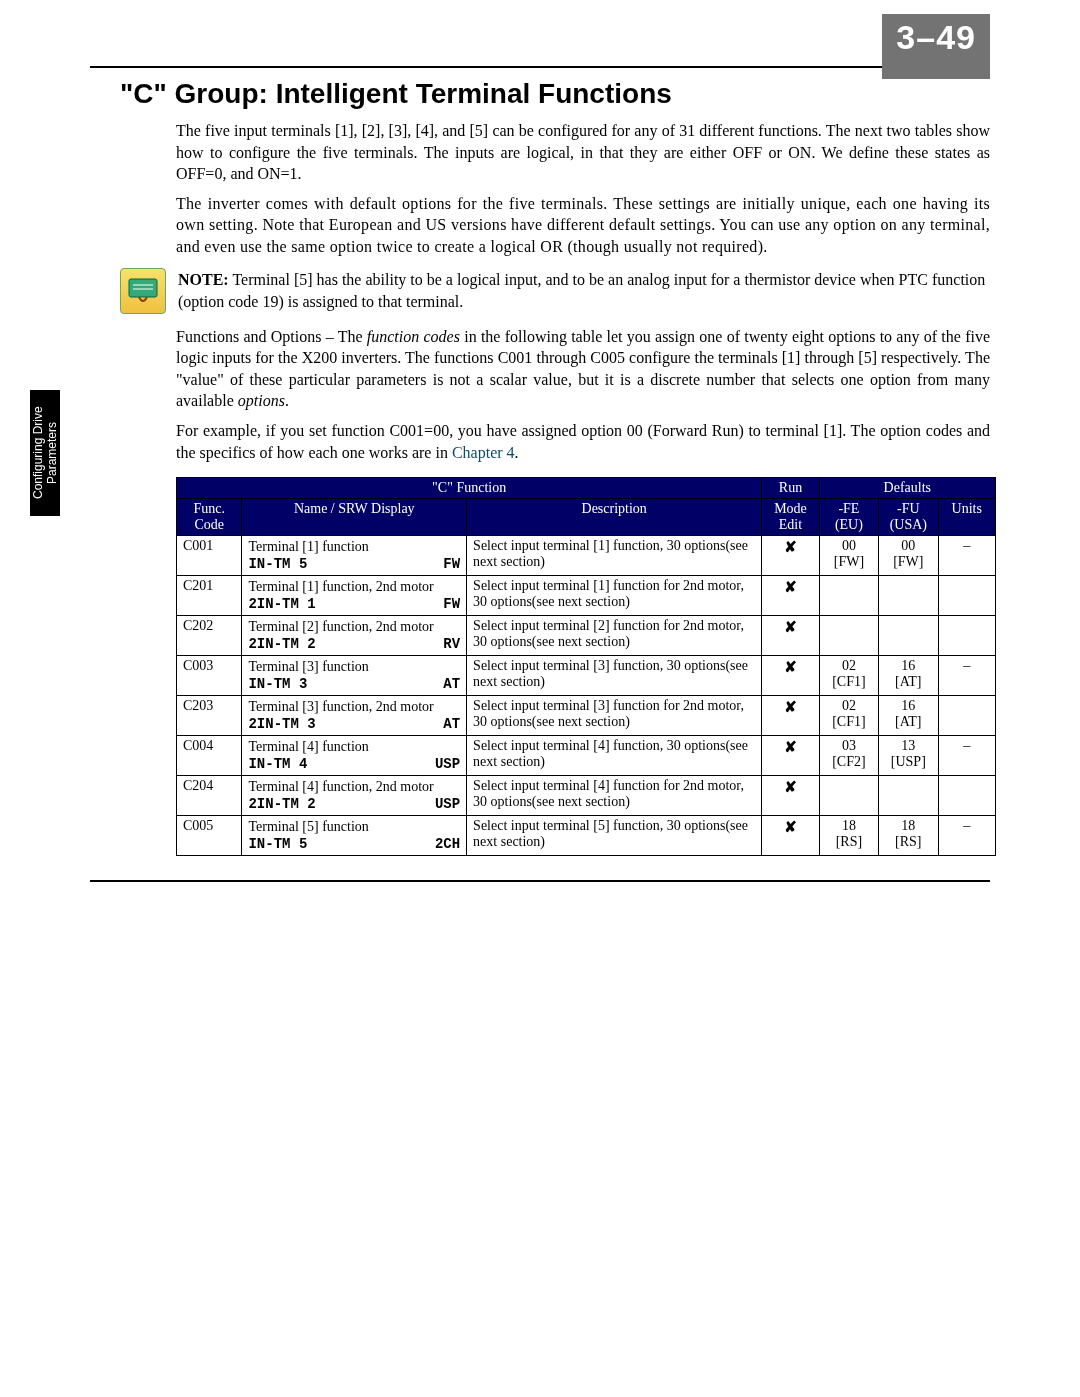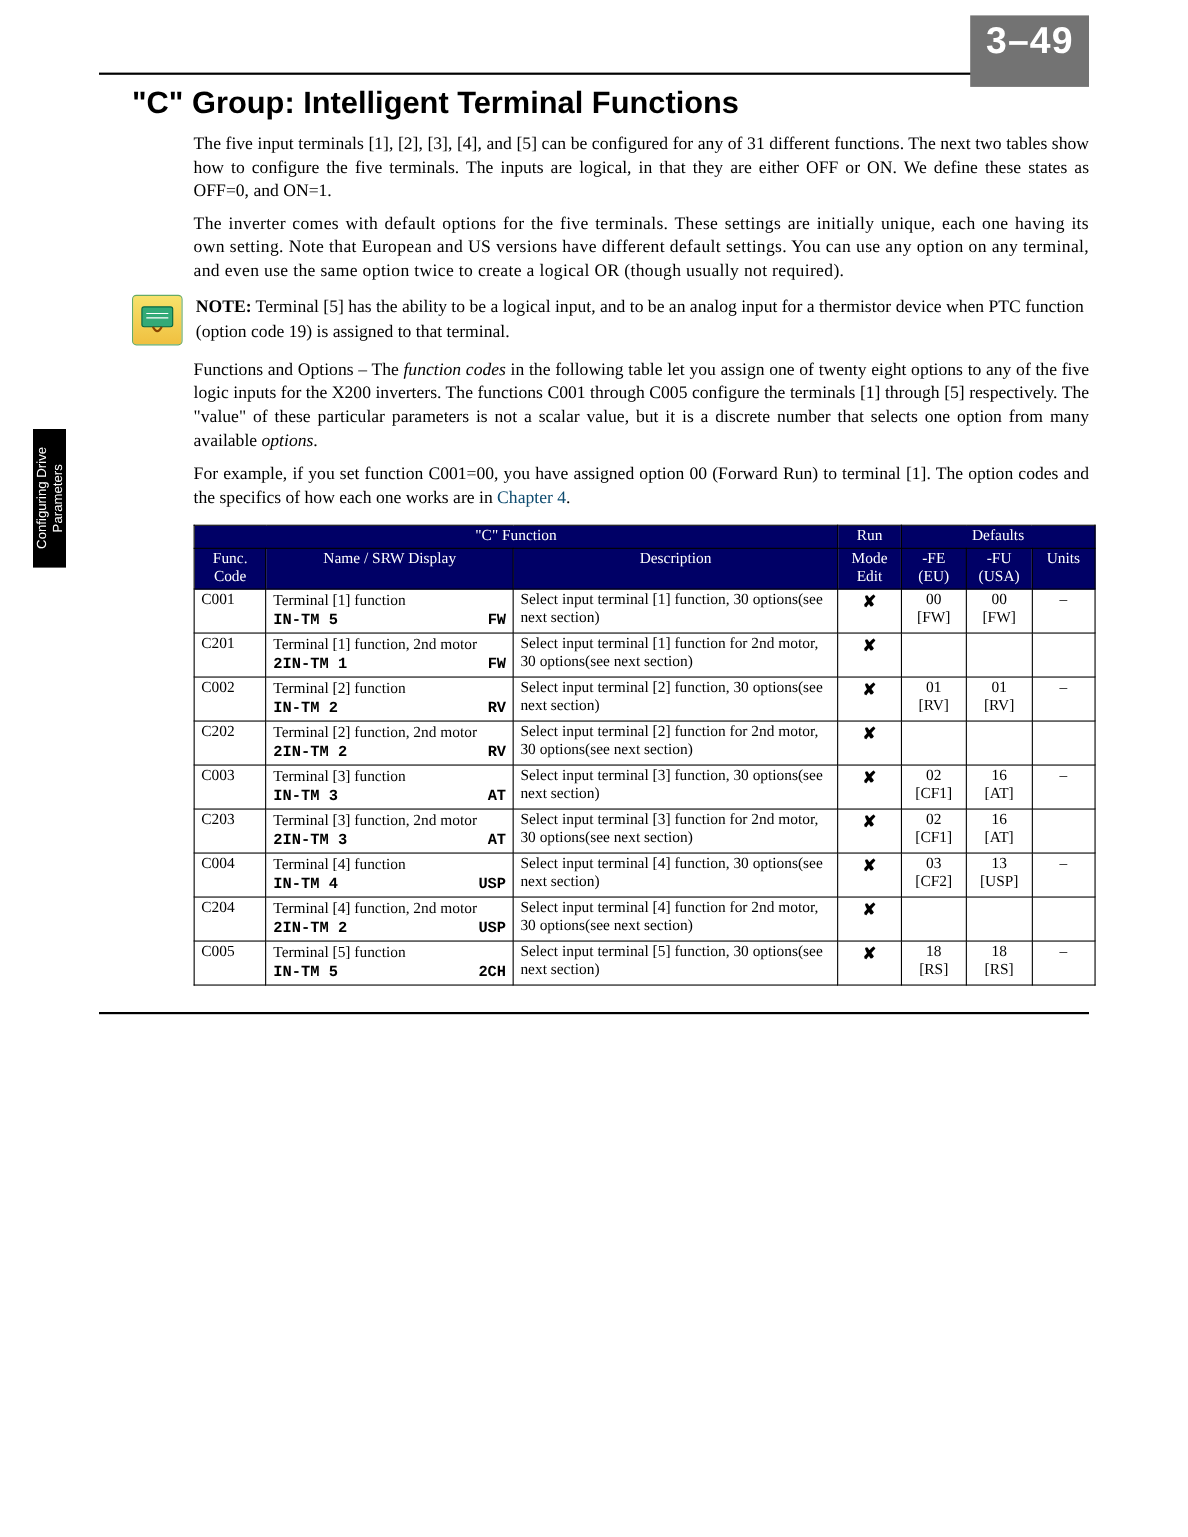--- a/index.html
+++ b/index.html
@@ -215,32 +215,20 @@
               <span>2IN-TM 1</span>
               <span>FW</span>
             </div></td>
           <td class="col-desc">Select input terminal [1] function for 2nd motor, 30 options(see next section)</td>
           <td class="col-run x-mark">✘</td>
           <td class="col-fe center"></td>
           <td class="col-fu center"></td>
           <td class="col-units dash"></td>
         </tr>
         <tr>
-          <td class="col-code">C002</td>
-          <td class="col-name name-cell">Terminal [2] function<div class="srw">
-              <span>IN-TM 2</span>
-              <span>RV</span>
-            </div></td>
-          <td class="col-desc">Select input terminal [2] function, 30 options(see next section)</td>
-          <td class="col-run x-mark">✘</td>
-          <td class="col-fe center">01<br>[RV]</td>
-          <td class="col-fu center">01<br>[RV]</td>
-          <td class="col-units dash">–</td>
-        </tr>
-        <tr>
           <td class="col-code">C202</td>
           <td class="col-name name-cell">Terminal [2] function, 2nd motor<div class="srw">
               <span>2IN-TM 2</span>
               <span>RV</span>
             </div></td>
           <td class="col-desc">Select input terminal [2] function for 2nd motor, 30 options(see next section)</td>
           <td class="col-run x-mark">✘</td>
           <td class="col-fe center"></td>
           <td class="col-fu center"></td>
           <td class="col-units dash"></td>

